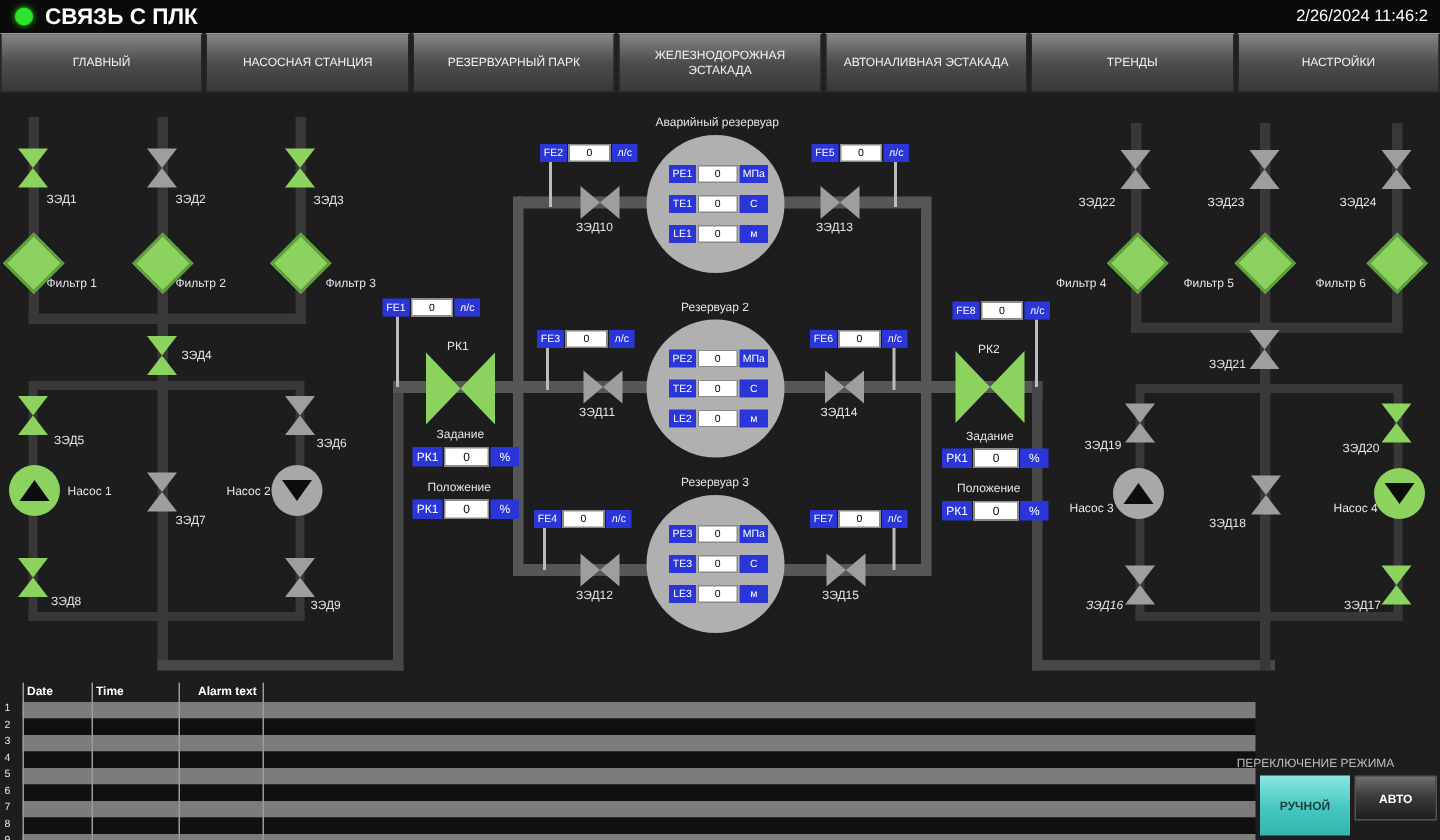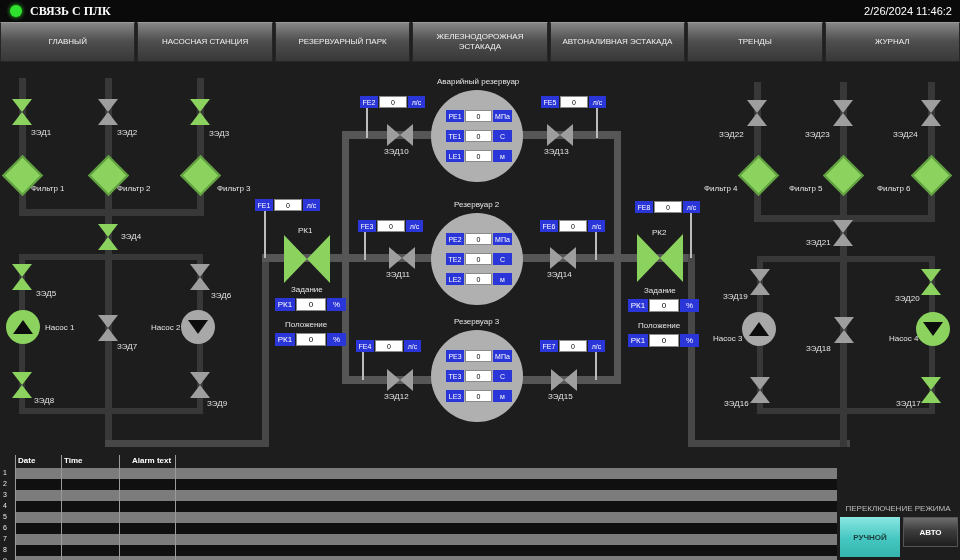--- a/index.html
+++ b/index.html
@@ -3,21 +3,21 @@
 <meta charset="utf-8">
 <style>
   html,body{margin:0;padding:0;background:#000;}
   #screen{position:relative;width:960px;height:560px;background:#1d1d1d;overflow:hidden;
           font-family:"Liberation Sans",sans-serif;color:#ddd;}
   
   #topbar{position:absolute;left:0;top:0;width:960px;height:22px;background:#0a0a0a;
           display:flex;align-items:center;}
   #plc-dot{width:12px;height:12px;border-radius:50%;background:#2ee22e;margin:0 8px 0 10px;
            box-shadow:0 0 4px #2ee22e;}
-  #plc-label{font-size:12px;font-weight:bold;color:#fff;font-family:Liberation Serif, serif;}
+  #plc-label{font-size:15px;font-weight:bold;color:#fff;}
   #app-title{position:absolute;left:0;right:0;text-align:center;font-size:11px;font-weight:bold;color:#fff;}
   #datetime{position:absolute;right:8px;font-size:11px;color:#fff;}
   
   #tabs{position:absolute;left:0;top:22px;width:960px;height:40px;background:#202020;
         display:flex;gap:2px;}
   .tab{flex:1;display:flex;align-items:center;justify-content:center;text-align:center;
        font-size:8px;color:#f2f2f2;padding:0 5px;line-height:1.25;
        background:linear-gradient(180deg,#868686,#4e4e4e 48%,#383838);
        border:1px solid #262626;border-top-color:#9a9a9a;box-sizing:border-box;cursor:default;}
   
@@ -58,21 +58,21 @@
     <div id="datetime">2/26/2024 11:46:2</div>
   </div>
 
   <div id="tabs">
       <div class="tab">ГЛАВНЫЙ</div>
       <div class="tab">НАСОСНАЯ СТАНЦИЯ</div>
       <div class="tab">РЕЗЕРВУАРНЫЙ ПАРК</div>
       <div class="tab">ЖЕЛЕЗНОДОРОЖНАЯ ЭСТАКАДА</div>
       <div class="tab">АВТОНАЛИВНАЯ ЭСТАКАДА</div>
       <div class="tab">ТРЕНДЫ</div>
-      <div class="tab">ЖУРНАЛ</div>
+      <div class="tab">НАСТРОЙКИ</div>
     </div>
 
   <div id="diagram">
       <div class="pipe p-dark" style="left: 19px; top: 78px; width: 7px; height: 135px;"></div>
       <div class="pipe p-dark" style="left: 105px; top: 78px; width: 7px; height: 135px;"></div>
       <div class="pipe p-dark" style="left: 197px; top: 78px; width: 7px; height: 135px;"></div>
       <div class="pipe p-dark" style="left: 19px; top: 209px; width: 185px; height: 7px;"></div>
       <div class="pipe p-dark" style="left: 105px; top: 216px; width: 7px; height: 42px;"></div>
       <div class="pipe p-dark" style="left: 19px; top: 254px; width: 184px; height: 6px;"></div>
       <div class="pipe p-dark" style="left: 19px; top: 260px; width: 6px; height: 152px;"></div>
@@ -180,21 +180,21 @@
       <div class="lbl" style="left: 547px; top: 270px;">ЗЭД14</div>
       <div class="vwrap" style="left: 551px; top: 369px; width: 26px; height: 22px;">
         <div class="tri" style="border-top: 11px solid transparent; border-bottom: 11px solid transparent; border-left: 13px solid rgb(158, 158, 158); left: 0px; top: 0px;"></div>
         <div class="tri" style="border-top: 11px solid transparent; border-bottom: 11px solid transparent; border-right: 13px solid rgb(158, 158, 158); right: 0px; top: 0px;"></div>
       </div>
       <div class="lbl" style="left: 548px; top: 392px;">ЗЭД15</div>
       <div class="vwrap" style="left: 750px; top: 377px; width: 20px; height: 26px;">
         <div class="tri" style="border-left: 10px solid transparent; border-right: 10px solid transparent; border-top: 13px solid rgb(158, 158, 158); top: 0px; left: 0px;"></div>
         <div class="tri" style="border-left: 10px solid transparent; border-right: 10px solid transparent; border-bottom: 13px solid rgb(158, 158, 158); bottom: 0px; left: 0px;"></div>
       </div>
-      <div class="lbl" style="left: 724px; top: 399px;">ЗЭД16</div>
+      <div class="lbl" style="left: 724px; top: 399px; font-style: italic;">ЗЭД16</div>
       <div class="vwrap" style="left: 921px; top: 377px; width: 20px; height: 26px;">
         <div class="tri" style="border-left: 10px solid transparent; border-right: 10px solid transparent; border-top: 13px solid rgb(139, 210, 95); top: 0px; left: 0px;"></div>
         <div class="tri" style="border-left: 10px solid transparent; border-right: 10px solid transparent; border-bottom: 13px solid rgb(139, 210, 95); bottom: 0px; left: 0px;"></div>
       </div>
       <div class="lbl" style="left: 896px; top: 399px;">ЗЭД17</div>
       <div class="vwrap" style="left: 834px; top: 317px; width: 20px; height: 26px;">
         <div class="tri" style="border-left: 10px solid transparent; border-right: 10px solid transparent; border-top: 13px solid rgb(158, 158, 158); top: 0px; left: 0px;"></div>
         <div class="tri" style="border-left: 10px solid transparent; border-right: 10px solid transparent; border-bottom: 13px solid rgb(158, 158, 158); bottom: 0px; left: 0px;"></div>
       </div>
       <div class="lbl" style="left: 806px; top: 344px;">ЗЭД18</div>
@@ -416,16 +416,16 @@
       <div class="arow even" style="top: 545px; height: 11px;"></div>
       <div class="rownum" style="top: 546px;">8</div>
       <div class="arow odd" style="top: 556px; height: 11px;"></div>
       <div class="rownum" style="top: 557px;">9</div>
       <div class="sep" style="left: 15px; top: 455px; height: 105px;"></div>
       <div class="sep" style="left: 61px; top: 455px; height: 105px;"></div>
       <div class="sep" style="left: 119px; top: 455px; height: 105px;"></div>
       <div class="sep" style="left: 175px; top: 455px; height: 105px;"></div>
     </div>
 
-  <div id="mode-label" style="left:838px;top:504px;width:120px;">ПЕРЕКЛЮЧЕНИЕ РЕЖИМА</div>
+  <div id="mode-label" style="left:817px;top:504px;width:120px;">ПЕРЕКЛЮЧЕНИЕ РЕЖИМА</div>
   <div id="manual-btn" class="cbtn" style="left:840px;top:517px;width:60px;height:40px;">РУЧНОЙ</div>
   <div id="auto-btn" class="cbtn" style="left:903px;top:517px;width:55px;height:30px;">АВТО</div>
 </div>
 
 </body></html>

